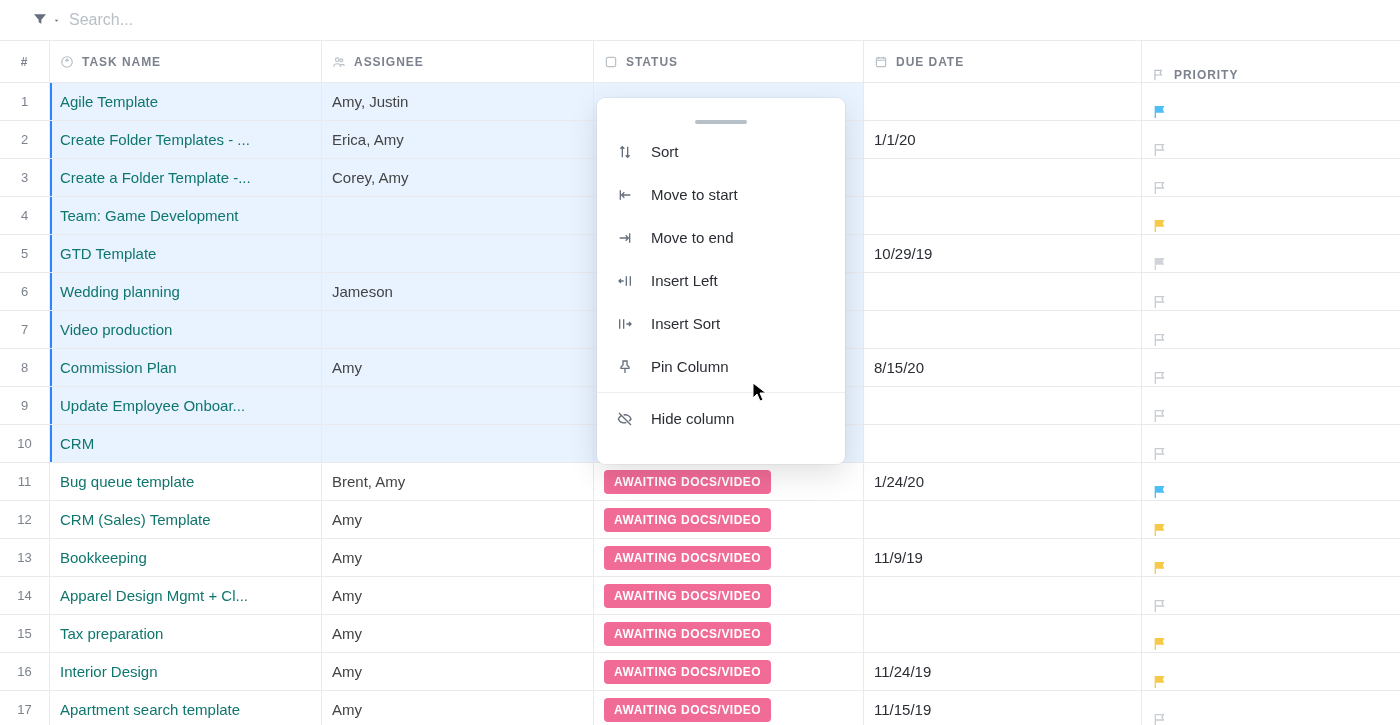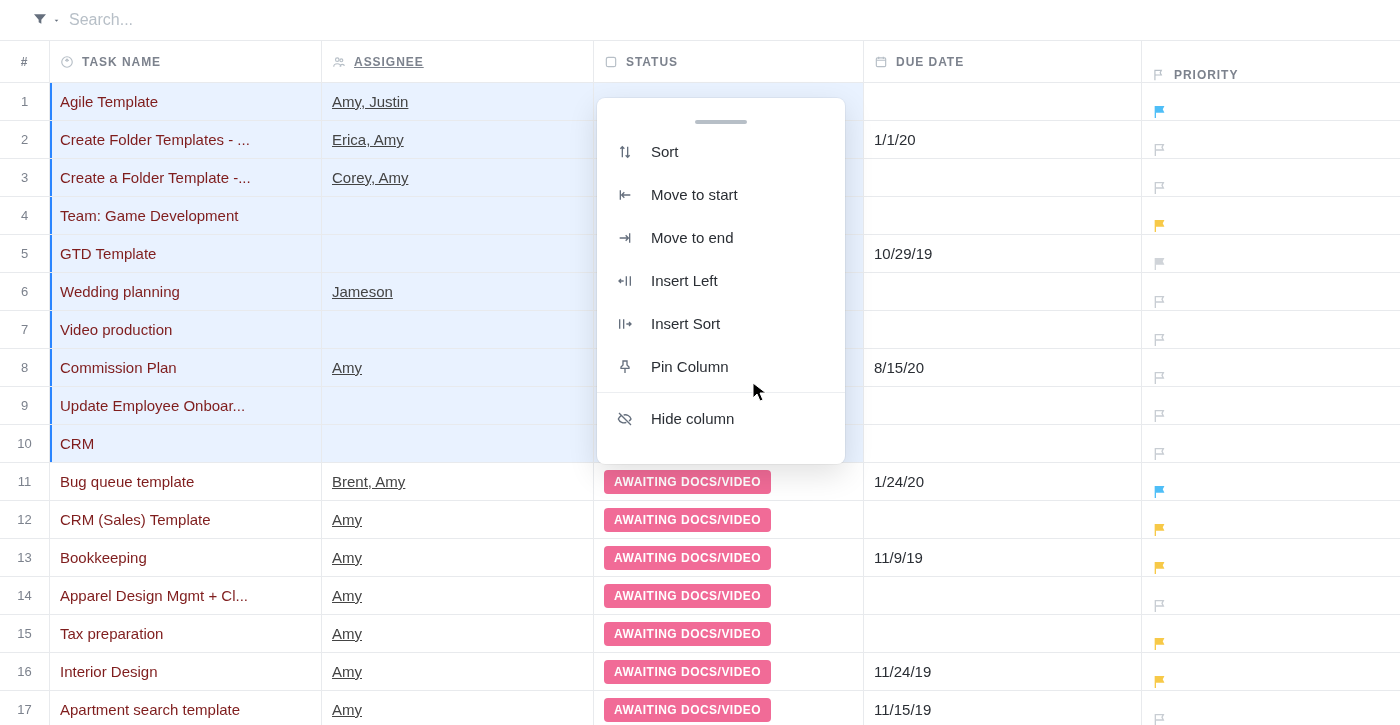--- a/index.html
+++ b/index.html
@@ -50,21 +50,21 @@
   background: #fff;
 }
 .header-row .cell, .row .cell {
   display: flex;
   align-items: center;
   padding: 0 10px;
   border-right: 1px solid #e8eaed;
 }
 .cell.num { width: 50px; justify-content: center; color: #7c828d; font-size: 13px;}
 .cell.task { width: 272px; }
-.cell.assignee { width: 272px; text-decoration: underline; }
+.cell.assignee { width: 272px; }
 .cell.status { width: 270px; }
 .cell.due { width: 278px; }
 .cell.priority { width: 258px; border-right: none; align-items: flex-end; }
 .header-row .cell {
   color: #7c828d;
   font-size: 12px;
   font-weight: 600;
   letter-spacing: 0.08em;
   gap: 8px;
 }
@@ -77,21 +77,21 @@
 }
 .row.selected .cell.task,
 .row.selected .cell.assignee,
 .row.selected .cell.status {
   background: #e9f2ff;
 }
 .row.selected .cell.task {
   border-left: 2px solid #2a85ff;
   padding-left: 8px;
 }
-.row .cell.task { color: #7f1d1d; font-size: 15px; white-space: nowrap; overflow: hidden; text-overflow: ellipsis; }
+.row .cell.task { color: #0f766e; font-size: 15px; white-space: nowrap; overflow: hidden; text-overflow: ellipsis; }
 .row .cell.assignee { color: #444; font-size: 15px; align-items: center; }
 .row .cell.due { color: #2a2e34; font-size: 15px; }
 .row .cell.num { border-right: 1px solid #e8eaed; }
 
 .status-badge {
   display: inline-flex;
   align-items: center;
   height: 24px;
   padding: 0 10px;
   background: #f16b97;

